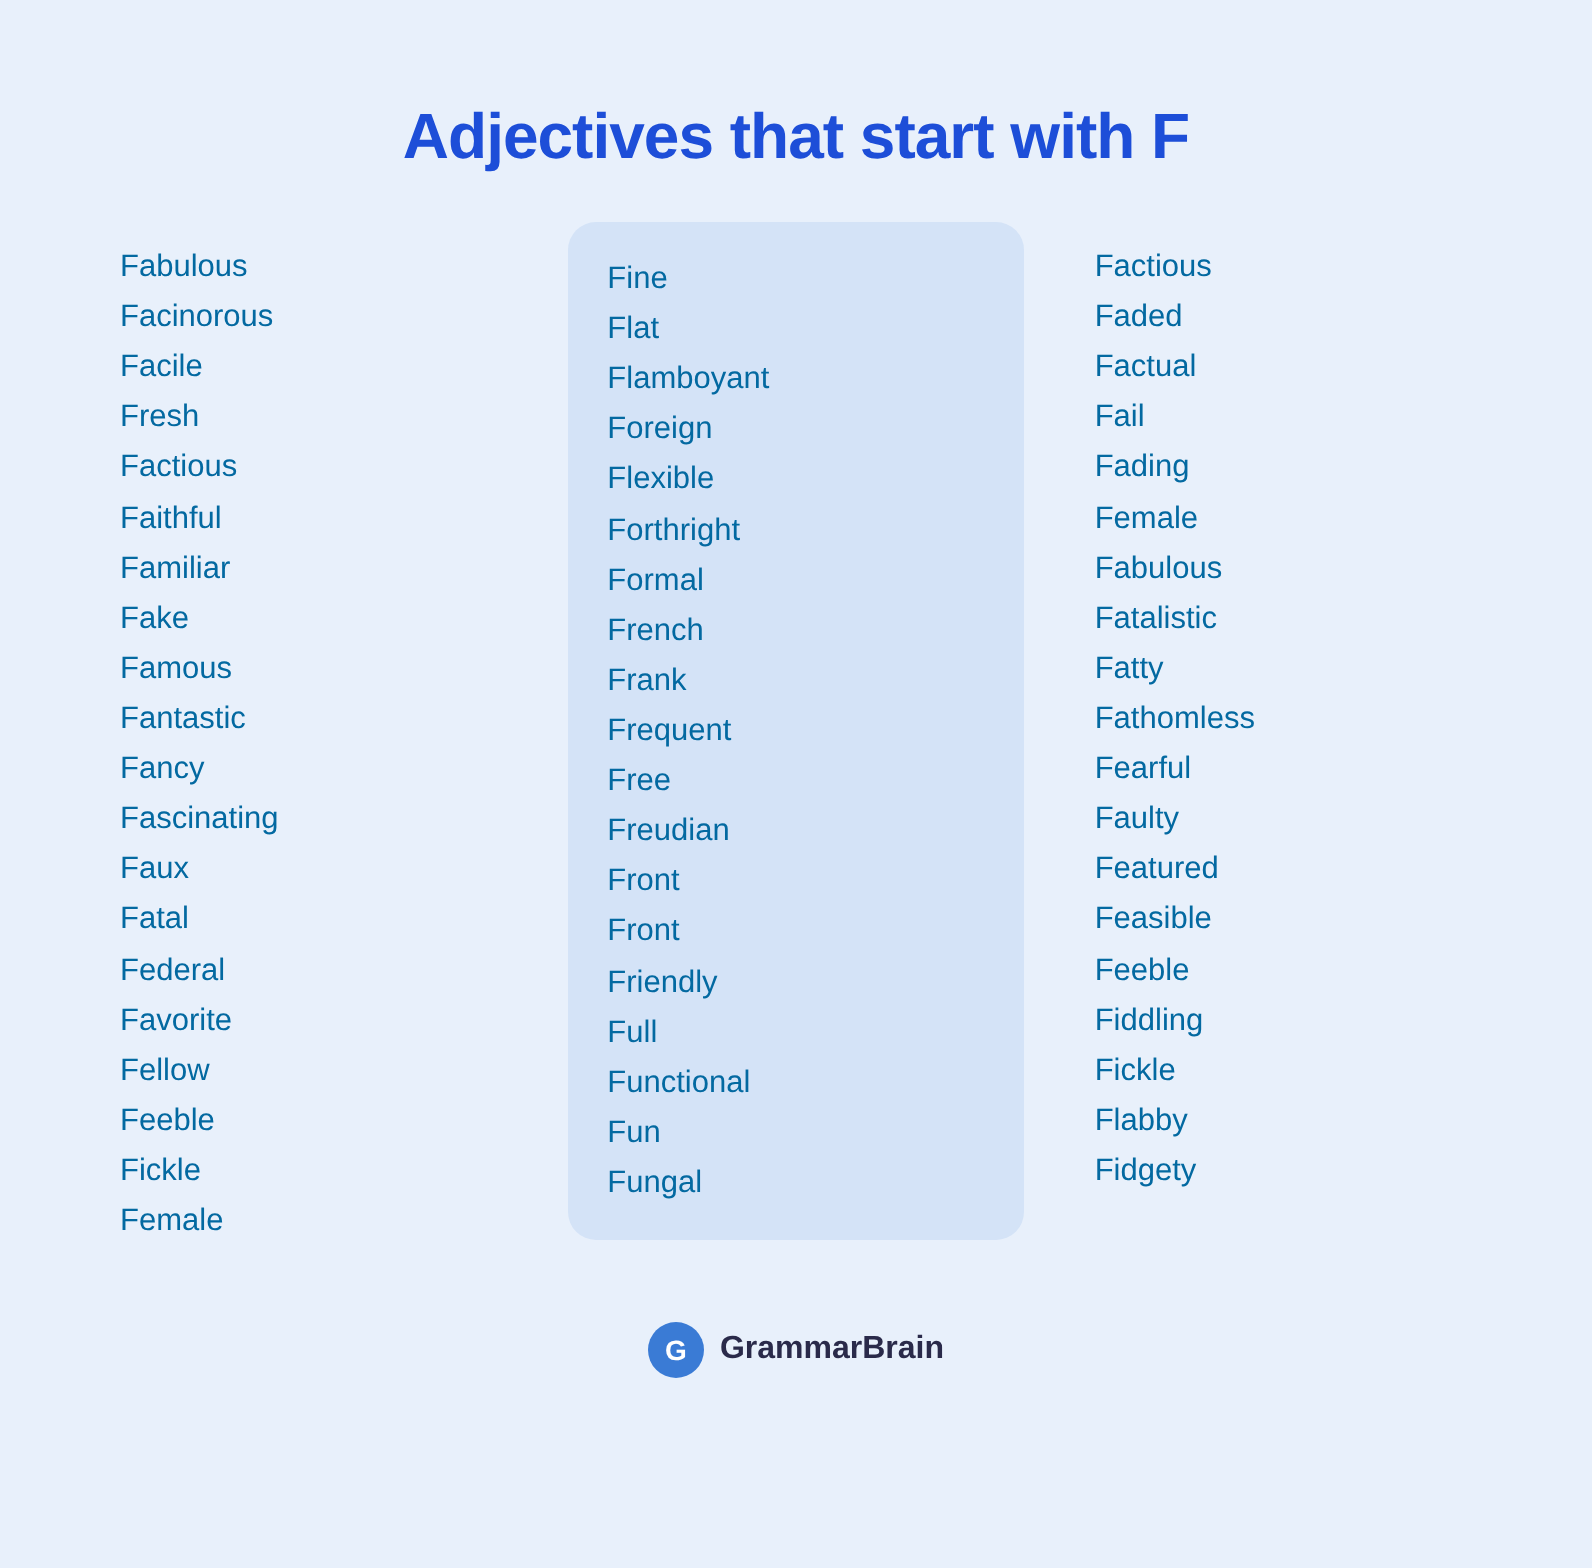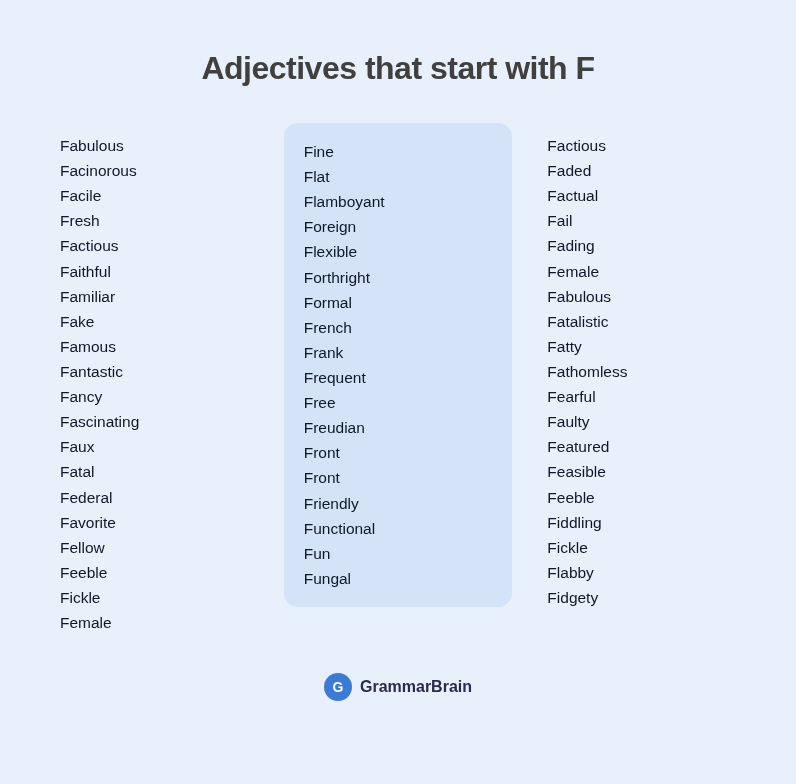--- a/index.html
+++ b/index.html
@@ -18,23 +18,23 @@
       width: 796px;
       min-height: 784px;
       padding: 30px 30px 24px 30px;
       display: flex;
       flex-direction: column;
       align-items: center;
     }
     .title {
       font-size: 32px;
       font-weight: 800;
-      color: #404040;
+      color: #1d4ed8;
       text-align: center;
-      margin-bottom: 36px;
+      margin-bottom: 24px;
       letter-spacing: -0.5px;
     }
     .content-area {
       display: flex;
       flex-direction: row;
       gap: 0;
       width: 100%;
       justify-content: space-between;
       align-items: flex-start;
     }
@@ -57,21 +57,21 @@
     }
     .col-right {
       flex: 1;
       padding: 10px 10px 10px 10px;
       display: flex;
       flex-direction: column;
       gap: 0;
     }
     .word {
       font-size: 15.5px;
-      color: #0f172a;
+      color: #0369a1;
       line-height: 1.62;
       font-weight: 400;
     }
     .footer {
       margin-top: 28px;
       display: flex;
       align-items: center;
       gap: 8px;
     }
     .footer-logo {
@@ -131,20 +131,21 @@
         <div class="word">Forthright</div>
         <div class="word">Formal</div>
         <div class="word">French</div>
         <div class="word">Frank</div>
         <div class="word">Frequent</div>
         <div class="word">Free</div>
         <div class="word">Freudian</div>
         <div class="word">Front</div>
         <div class="word">Front</div>
         <div class="word">Friendly</div>
+        <div class="word">Full</div>
         <div class="word">Functional</div>
         <div class="word">Fun</div>
         <div class="word">Fungal</div>
       </div>
     <div class="col-right" id="col-right">
         <div class="word">Factious</div>
         <div class="word">Faded</div>
         <div class="word">Factual</div>
         <div class="word">Fail</div>
         <div class="word">Fading</div>

